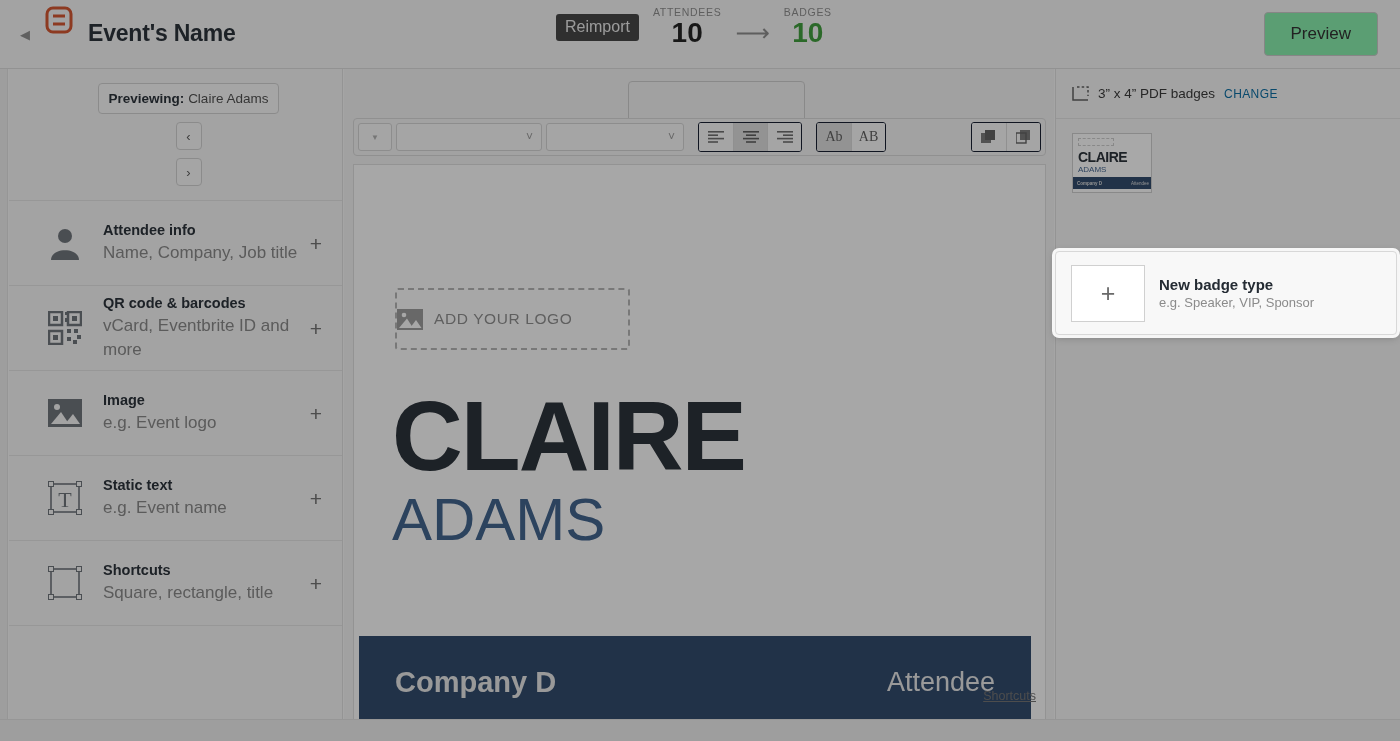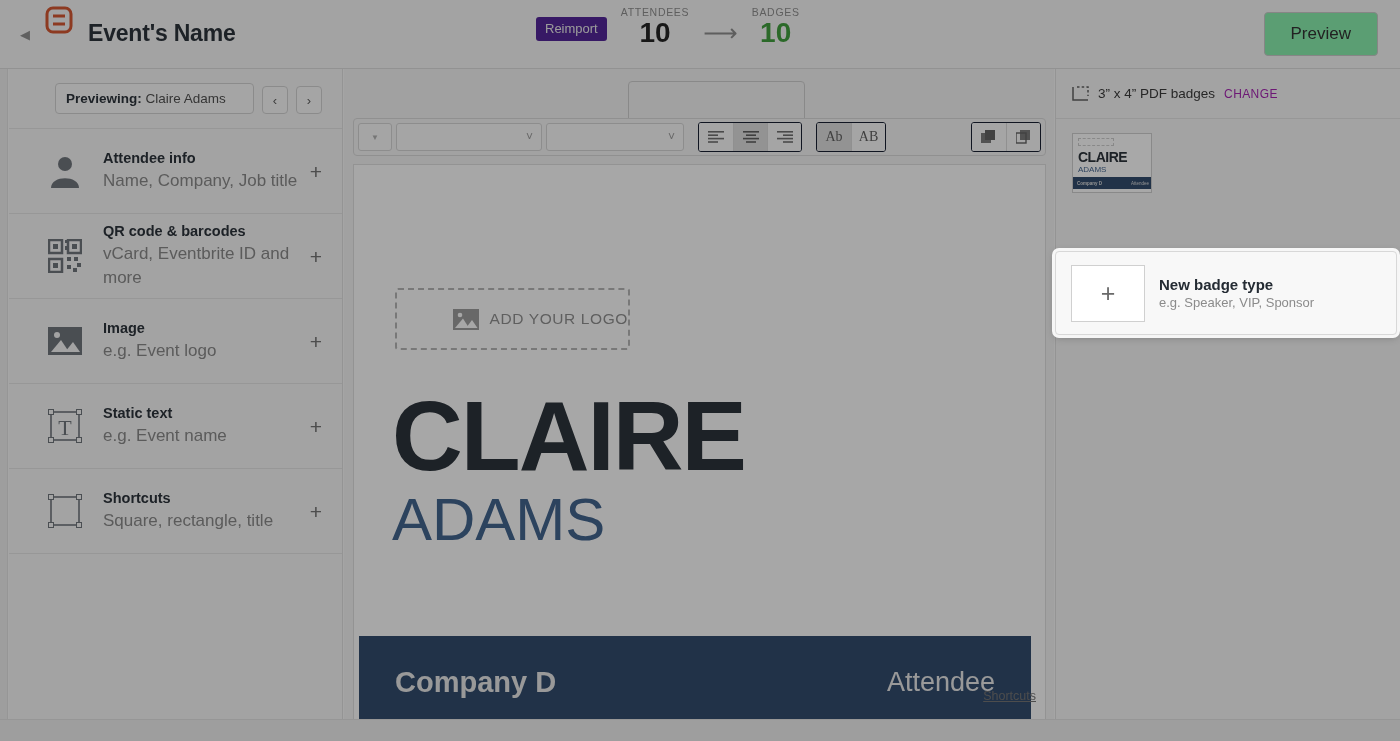--- a/index.html
+++ b/index.html
@@ -41,24 +41,24 @@
     position: absolute; left: 88px; top: 20px;
     font-size: 23px; font-weight: bold; color: #242b33;
     letter-spacing: -0.2px;
   }
 
   .counters {
     position: absolute; left: 536px; top: 6px;
     display: flex; align-items: flex-end; gap: 14px;
   }
   .reimport-btn {
-    background: #4c1d95; color: #eaeaea;
-    font-size: 13px; border-radius: 3px;
+    background: #404040; color: #eaeaea;
+    font-size: 16px; border-radius: 3px;
     padding: 4px 9px 5px; margin-bottom: 6px;
-    border: none; cursor: pointer;
+    border: none; cursor: pointer; margin-left: 20px;
   }
   .counter { text-align: center; }
   .counter-label {
     font-size: 10.5px; letter-spacing: 0.7px;
     color: #8b8b8b; margin-bottom: 1px;
   }
   .counter-value { font-size: 28px; font-weight: bold; line-height: 1; }
   .counter-value.attendees { color: #1c1c1c; }
   .counter-value.badges { color: #3a9c36; }
   .counter-arrow {
@@ -85,22 +85,23 @@
   .body-wrap { position: absolute; left: 0; top: 69px; width: 1400px; height: 672px; }
 
   .rail { position: absolute; left: 0; top: 0; width: 8px; height: 672px; background: #f0f0f0; border-right: 1px solid #e2e2e2; }
 
   
   .sidebar {
     position: absolute; left: 9px; top: 0; width: 334px; height: 672px;
     background: #f7f7f7; border-right: 1px solid #e0e0e0;
   }
   .preview-bar {
-    display: flex; align-items: flex-end; gap: 8px;
+    display: flex; align-items: center; gap: 8px;
     padding: 14px 20px 14px 46px;
+    flex-direction: column;
   }
   .previewing-box {
     flex: 1; background: #fbfbfb; border: 1px solid #d2d2d2; border-radius: 4px;
     padding: 7px 10px; font-size: 13.5px; color: #4a4a4a; white-space: nowrap;
   }
   .previewing-box b { color: #242b33; font-weight: bold; }
   .nav-arrow {
     width: 26px; height: 28px; background: #fbfbfb;
     border: 1px solid #d2d2d2; border-radius: 4px;
     display: flex; align-items: center; justify-content: center;
@@ -162,21 +163,21 @@
   .tb-btn .ab { font-family: "Liberation Serif", serif; font-size: 14px; color: #5a5a5a; }
   .tb-spacer { flex: 1; }
 
   .canvas {
     position: absolute; left: 9px; top: 95px; width: 693px; height: 588px;
     background: #fefefe; border: 1px solid #dedede;
   }
   .logo-drop {
     position: absolute; left: 41px; top: 123px; width: 235px; height: 62px;
     border: 2px dashed #b3b3b3; border-radius: 3px;
-    display: flex; align-items: center; justify-content: flex-end; gap: 11px;
+    display: flex; align-items: center; justify-content: flex-start; gap: 11px;
   }
   .logo-drop-text { font-size: 15.5px; letter-spacing: 0.6px; color: #8c8c8c; }
   .badge-first {
     position: absolute; left: 38px; top: 222px;
     font-size: 98px; font-weight: bold; color: #242b33;
     letter-spacing: -2px; line-height: 1;
   }
   .badge-last {
     position: absolute; left: 38px; top: 325px;
     font-size: 60px; color: #3c5f8a; line-height: 1;
@@ -199,21 +200,21 @@
   
   .right-panel {
     position: absolute; left: 1055px; top: 0; width: 345px; height: 672px;
     background: #f7f7f7; border-left: 1px solid #e0e0e0;
   }
   .pdf-row {
     display: flex; align-items: center; gap: 9px;
     padding: 17px 16px; border-bottom: 1px solid #e5e5e5;
   }
   .pdf-size { font-size: 13.5px; color: #333; }
-  .pdf-change { font-size: 12px; letter-spacing: 0.4px; color: #a21caf; cursor: pointer; }
+  .pdf-change { font-size: 12px; letter-spacing: 0.4px; color: #0369a1; cursor: pointer; }
 
   .badge-type-row {
     display: flex; align-items: center; gap: 14px;
     padding: 14px 16px;
   }
   .thumb {
     width: 80px; height: 60px; background: #fff;
     border: 1px solid #cfcfcf; position: relative; overflow: hidden; flex: 0 0 80px;
   }
   .thumb-logo {

